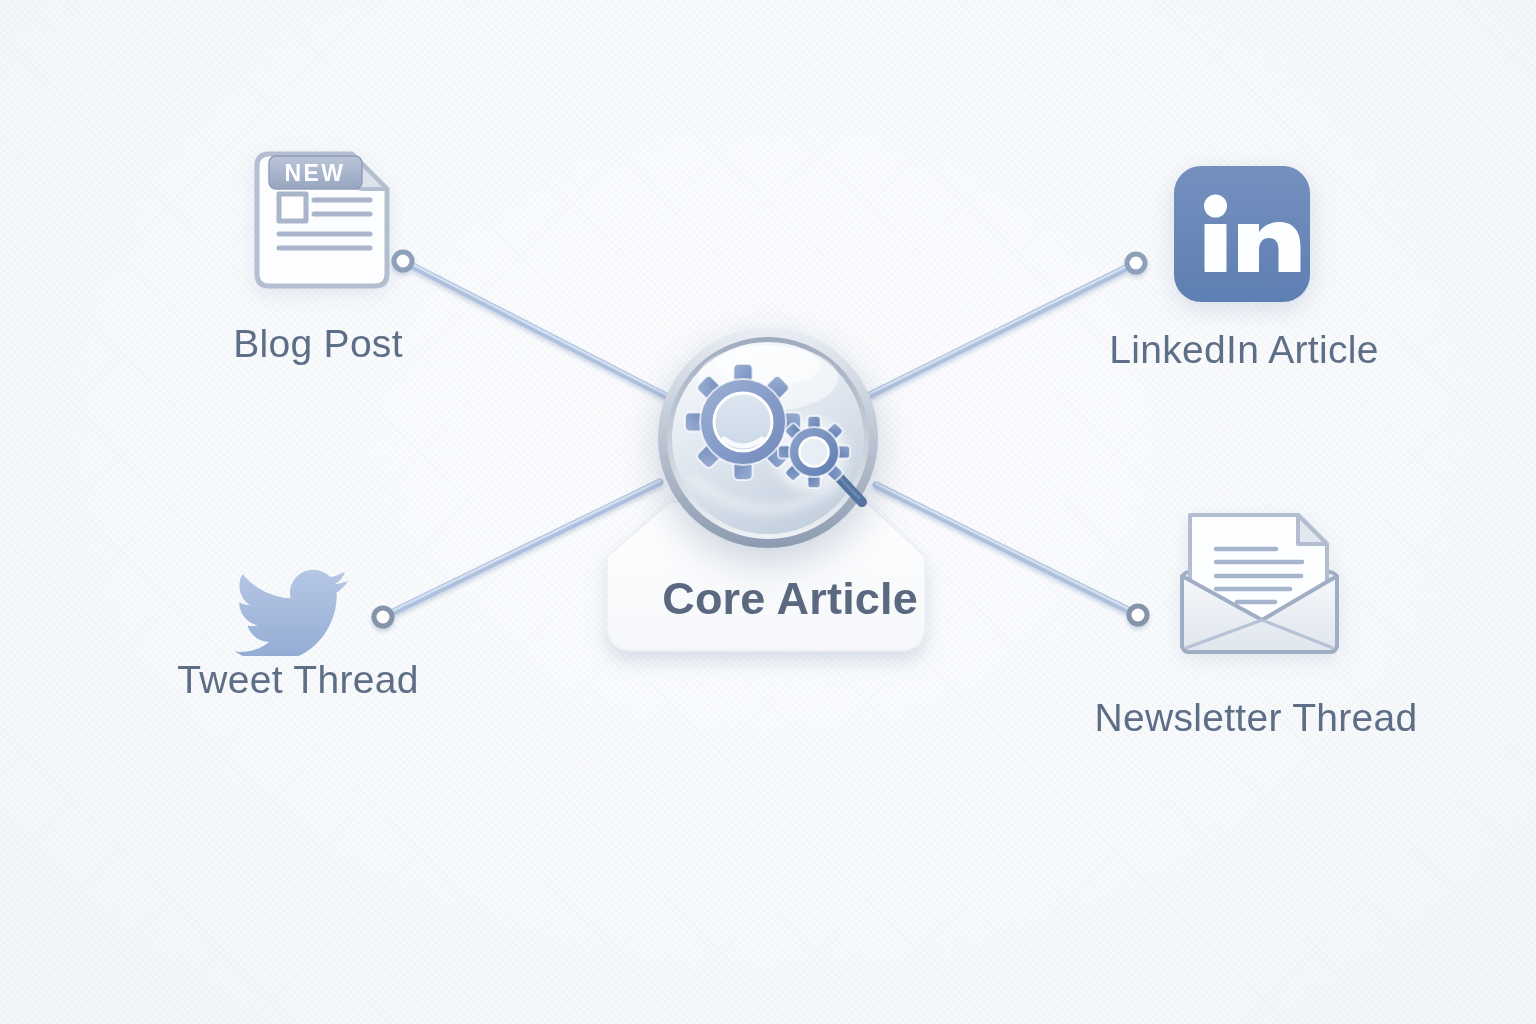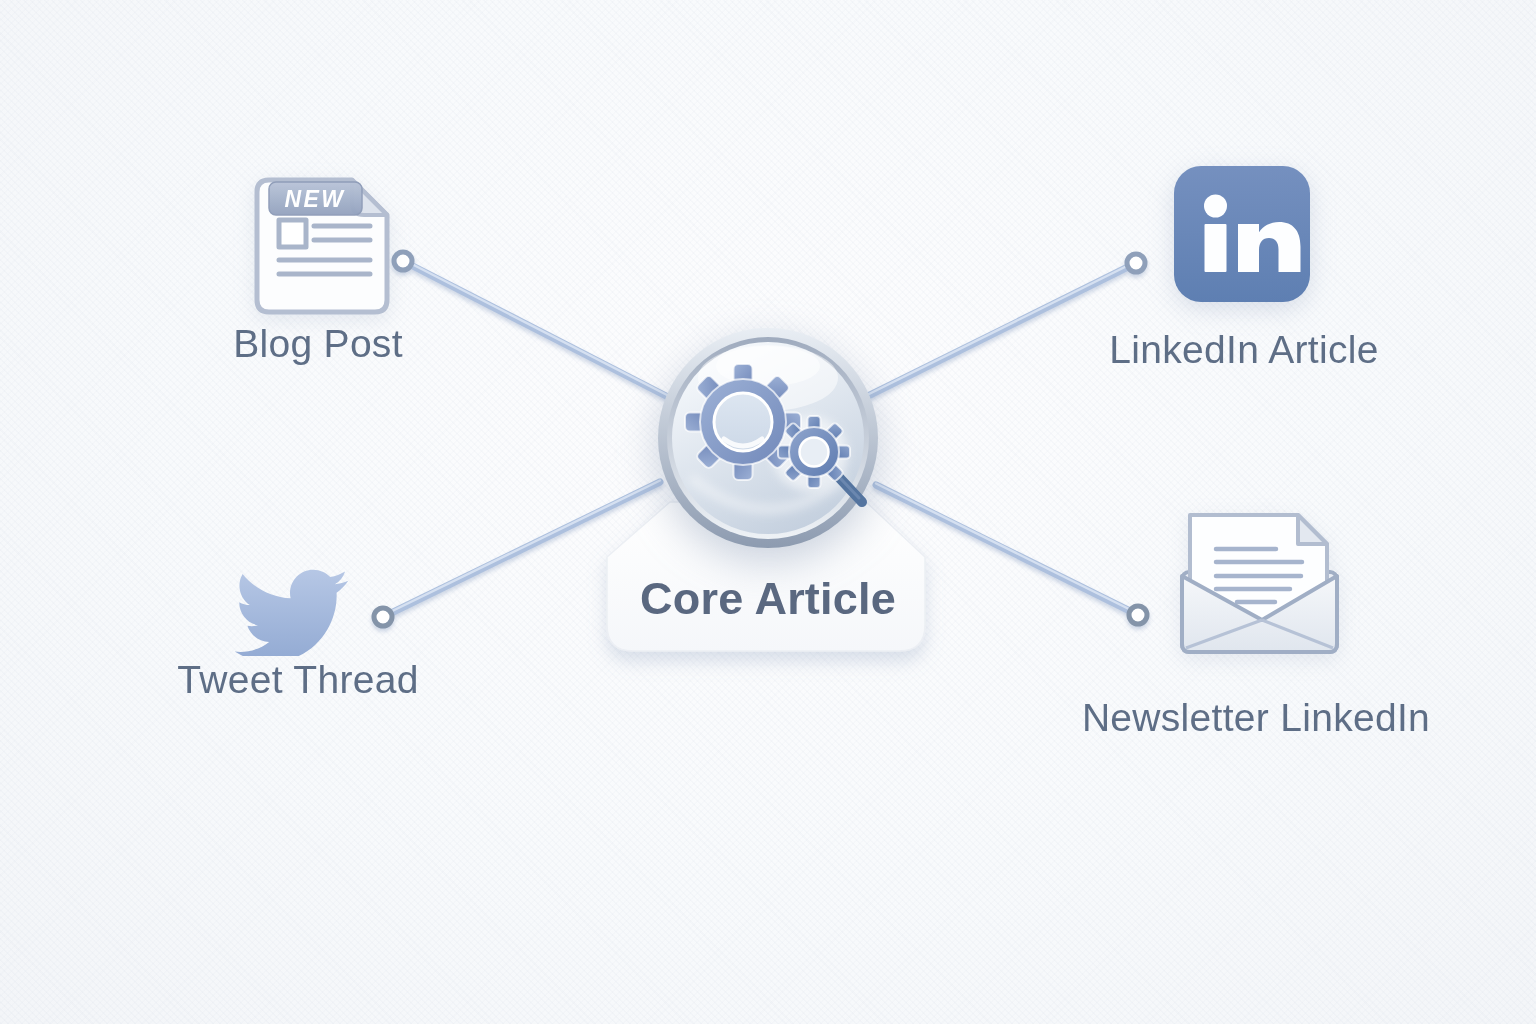--- a/index.html
+++ b/index.html
@@ -13,21 +13,21 @@
     background-image:
       repeating-linear-gradient(45deg, rgba(203,211,224,0.10) 0 1.5px, transparent 1.5px 5px),
       repeating-linear-gradient(-45deg, rgba(203,211,224,0.07) 0 1.5px, transparent 1.5px 5px);
   }
   .label{
     position:absolute;text-align:center;
     font-size:39px;line-height:1.15;font-weight:400;
     color:#5e6e86;letter-spacing:0.3px;
   }
   .label-core{
-    position:absolute;text-align:center;
+    position:absolute;text-align:right;
     font-size:45px;line-height:1.1;font-weight:700;
     color:#5a6880;letter-spacing:0.2px;
   }
   #bg-svg{position:absolute;left:0;top:0;z-index:1;}
   .icon-wrap{position:absolute;z-index:2;}
   #core-button-svg{filter:drop-shadow(0 14px 20px rgba(112,132,162,0.35));}
   #blog-icon-svg{filter:drop-shadow(0 6px 10px rgba(140,155,185,0.18));}
   #linkedin-icon-svg{filter:drop-shadow(0 7px 12px rgba(120,140,175,0.25));}
   #envelope-icon-svg{filter:drop-shadow(0 6px 10px rgba(140,155,185,0.18));}
   .txt{z-index:3;}
@@ -70,21 +70,21 @@
       <g>
         <path d="M1138,615 L876,485" stroke="#adc0de" stroke-width="7" stroke-linecap="round" fill="none"></path>
         <path d="M1138,613.5 L876,483.5" stroke="#d5e0f1" stroke-width="2.4" stroke-linecap="round" fill="none"></path>
         <circle cx="1138" cy="615" r="9" fill="#ffffff" stroke="#8494a9" stroke-width="5"></circle>
       </g>
     </g>
 
     <path filter="url(#cardShadow)" d="M633,651 H899 Q925,651 925,625 L925,557 L866,502 L670,502 L607,557 L607,625 Q607,651 633,651 Z" fill="url(#cardGrad)" stroke="#eceff4" stroke-width="1.5"></path>
   </svg>
 
-  <div class="icon-wrap" style="left:252px;top:168px;font-style:italic;">
+  <div class="icon-wrap" style="left:252px;top:142px;">
     <svg id="blog-icon-svg" width="140" height="148" viewBox="0 0 140 148">
       <defs>
         <linearGradient id="bannerGrad" x1="0" y1="0" x2="0" y2="1">
           <stop offset="0" stop-color="#b9c4d8"></stop>
             <stop offset="1" stop-color="#94a3bf"></stop>
         </linearGradient>
       </defs>
       <path d="M17,12 H100 L135,47 V132 Q135,144 123,144 H17 Q5,144 5,132 V24 Q5,12 17,12 Z" fill="#fcfdfe" stroke="#b4bed1" stroke-width="5" stroke-linejoin="round"></path>
       <path d="M100,12 L135,47 H112 Q100,47 100,35 Z" fill="#dde3ed" stroke="#b4bed1" stroke-width="4" stroke-linejoin="round"></path>
       <rect x="17" y="14" width="93" height="33" rx="7" fill="url(#bannerGrad)" stroke="#8e9cb8" stroke-width="1.5" opacity="0.97"></rect>
@@ -212,16 +212,16 @@
         <rect x="-6.5" y="-36" width="13" height="15" rx="3.5" transform="rotate(315)"></rect>
         <circle cx="0" cy="0" r="25"></circle>
         <circle cx="0" cy="0" r="14.5" fill="#e8eef5" stroke="#ffffff" stroke-width="2.5"></circle>
       </g>
     </svg>
   </div>
 
   <div class="label txt" style="left:168px;top:322px;width:300px;">Blog Post</div>
   <div class="label txt" style="left:1094px;top:328px;width:300px;">LinkedIn Article</div>
   <div class="label txt" style="left:148px;top:658px;width:300px;">Tweet Thread</div>
-  <div class="label txt" style="left:1066px;top:696px;width:380px;">Newsletter LinkedIn</div>
+  <div class="label txt" style="left:1066px;top:696px;width:380px;">Newsletter Thread</div>
   <div class="label-core txt" style="left:618px;top:574px;width:300px;">Core Article</div>
 
 </div>
 
 </body></html>

